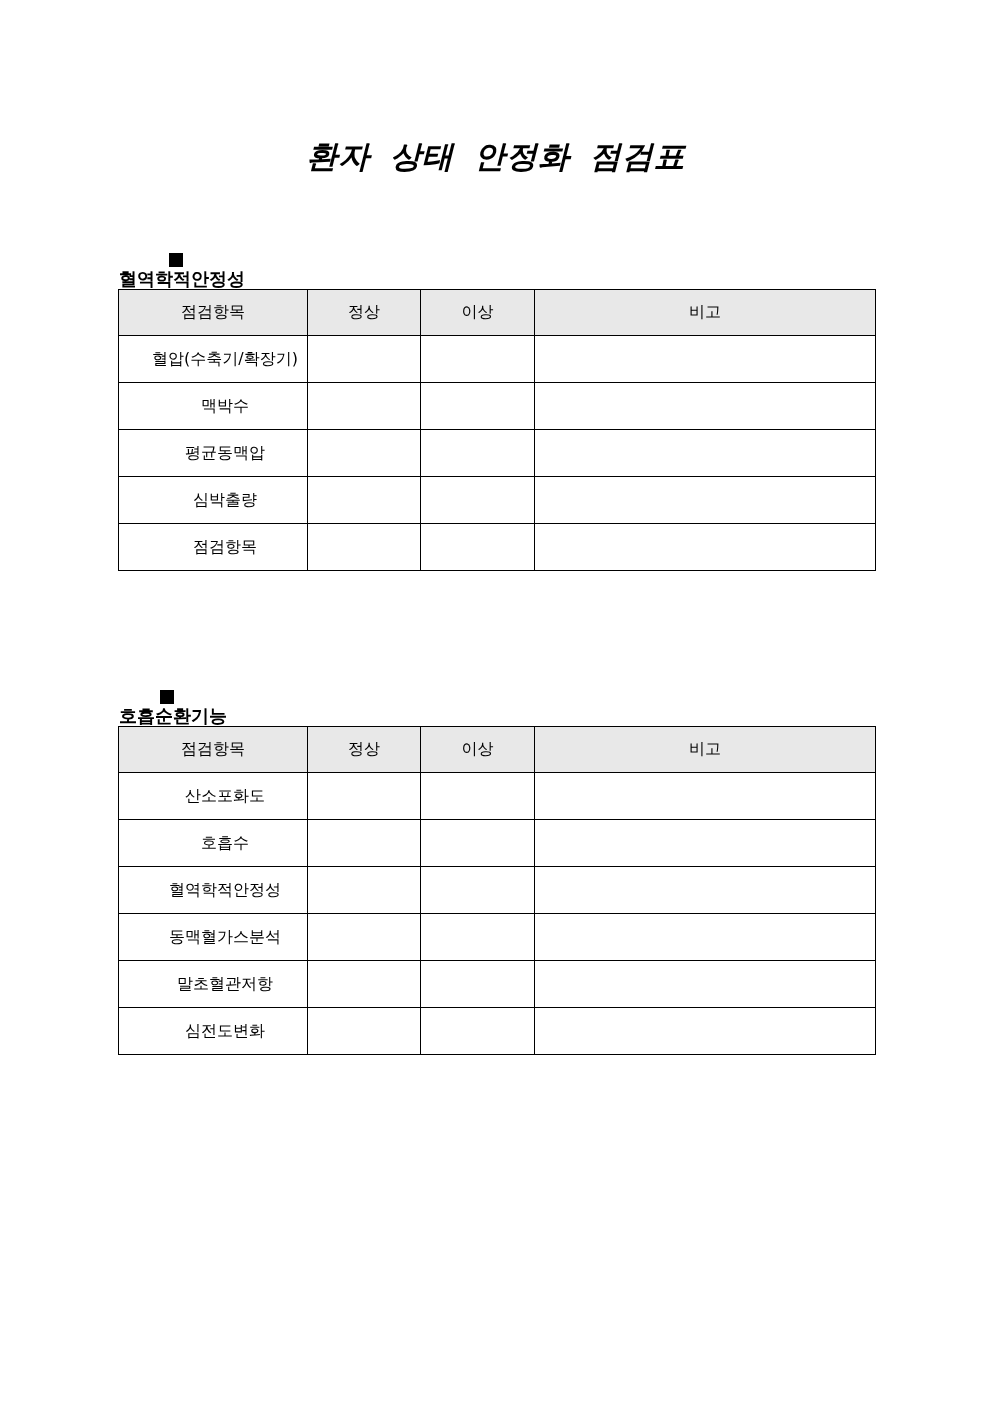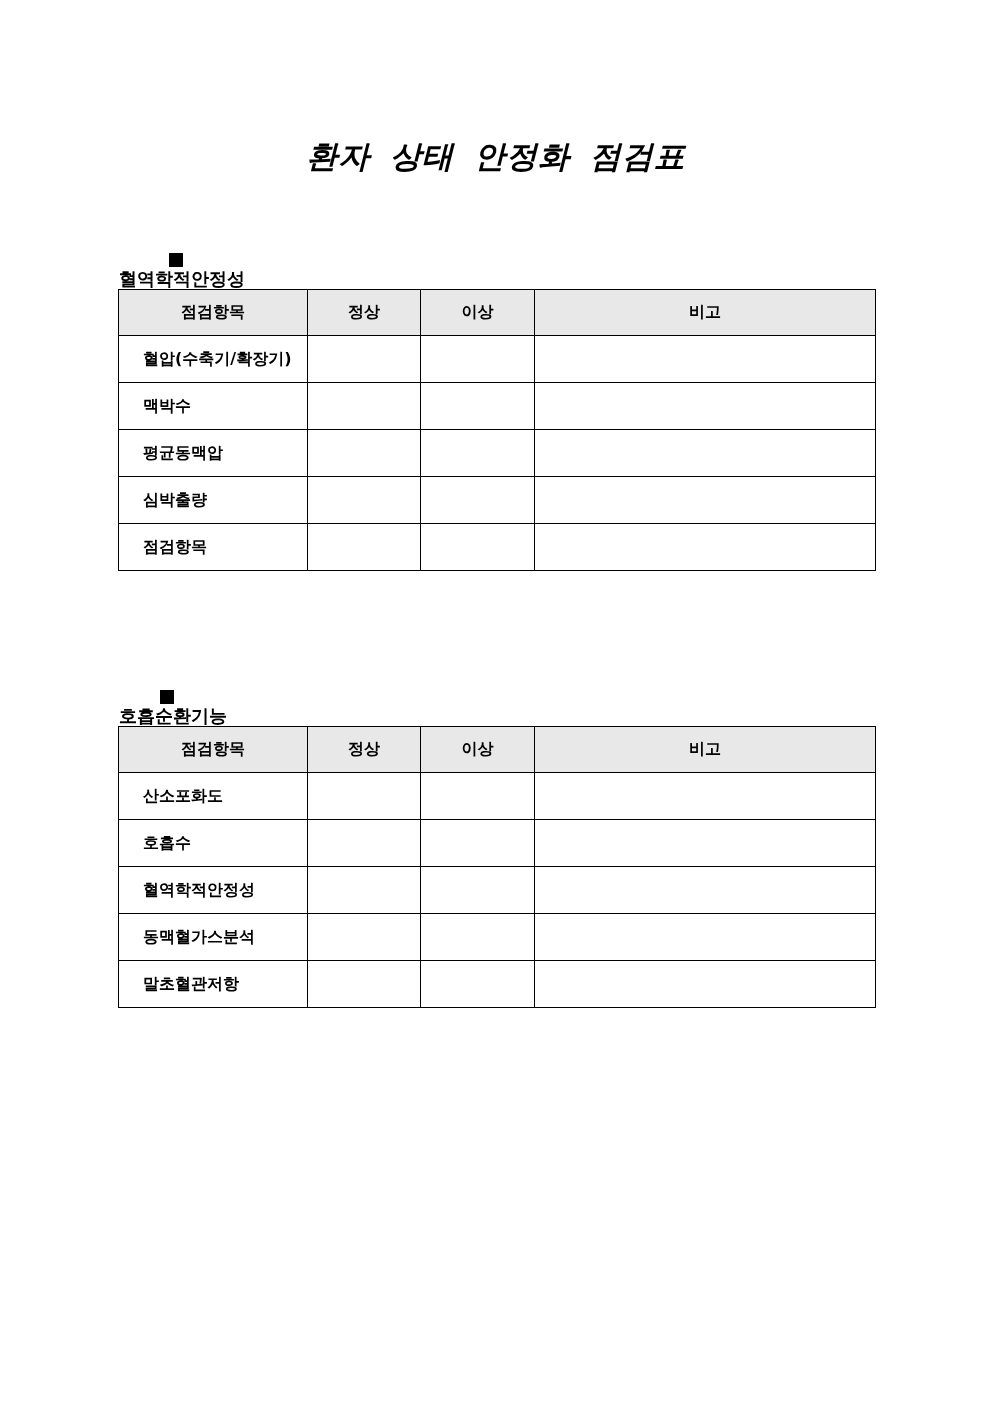--- a/index.html
+++ b/index.html
@@ -49,31 +49,31 @@
       left: 118px;
       width: 757px;
       border-collapse: collapse;
       table-layout: fixed;
     }
     table.check th, table.check td {
       border: 1.5px solid #000;
       height: 46px;
       padding: 0;
       font-size: 16px;
-      font-weight: bold;
+      font-weight: normal;
       margin-top: 6px;
     }
     table.check th {
       background: #e8e8e8;
       text-align: center;
       height: 45px;
     }
     table.check td.item {
       padding-left: 24px;
-      text-align: left;
+      text-align: center;
     }
     col.c1 { width: 189px; }
     col.c2 { width: 113px; }
     col.c3 { width: 114px; }
     col.c4 { width: 341px; }
   </style>
 </head>
 <body>
 
 <div class="doc-title">환자 상태 안정화 점검표</div>
@@ -176,14 +176,20 @@
       <td></td>
       <td></td>
       <td></td>
     </tr>
     <tr>
       <td class="item">말초혈관저항</td>
       <td></td>
       <td></td>
       <td></td>
     </tr>
+    <tr>
+      <td class="item">심전도변화</td>
+      <td></td>
+      <td></td>
+      <td></td>
+    </tr>
   </tbody>
 </table>
 
 </body></html>

